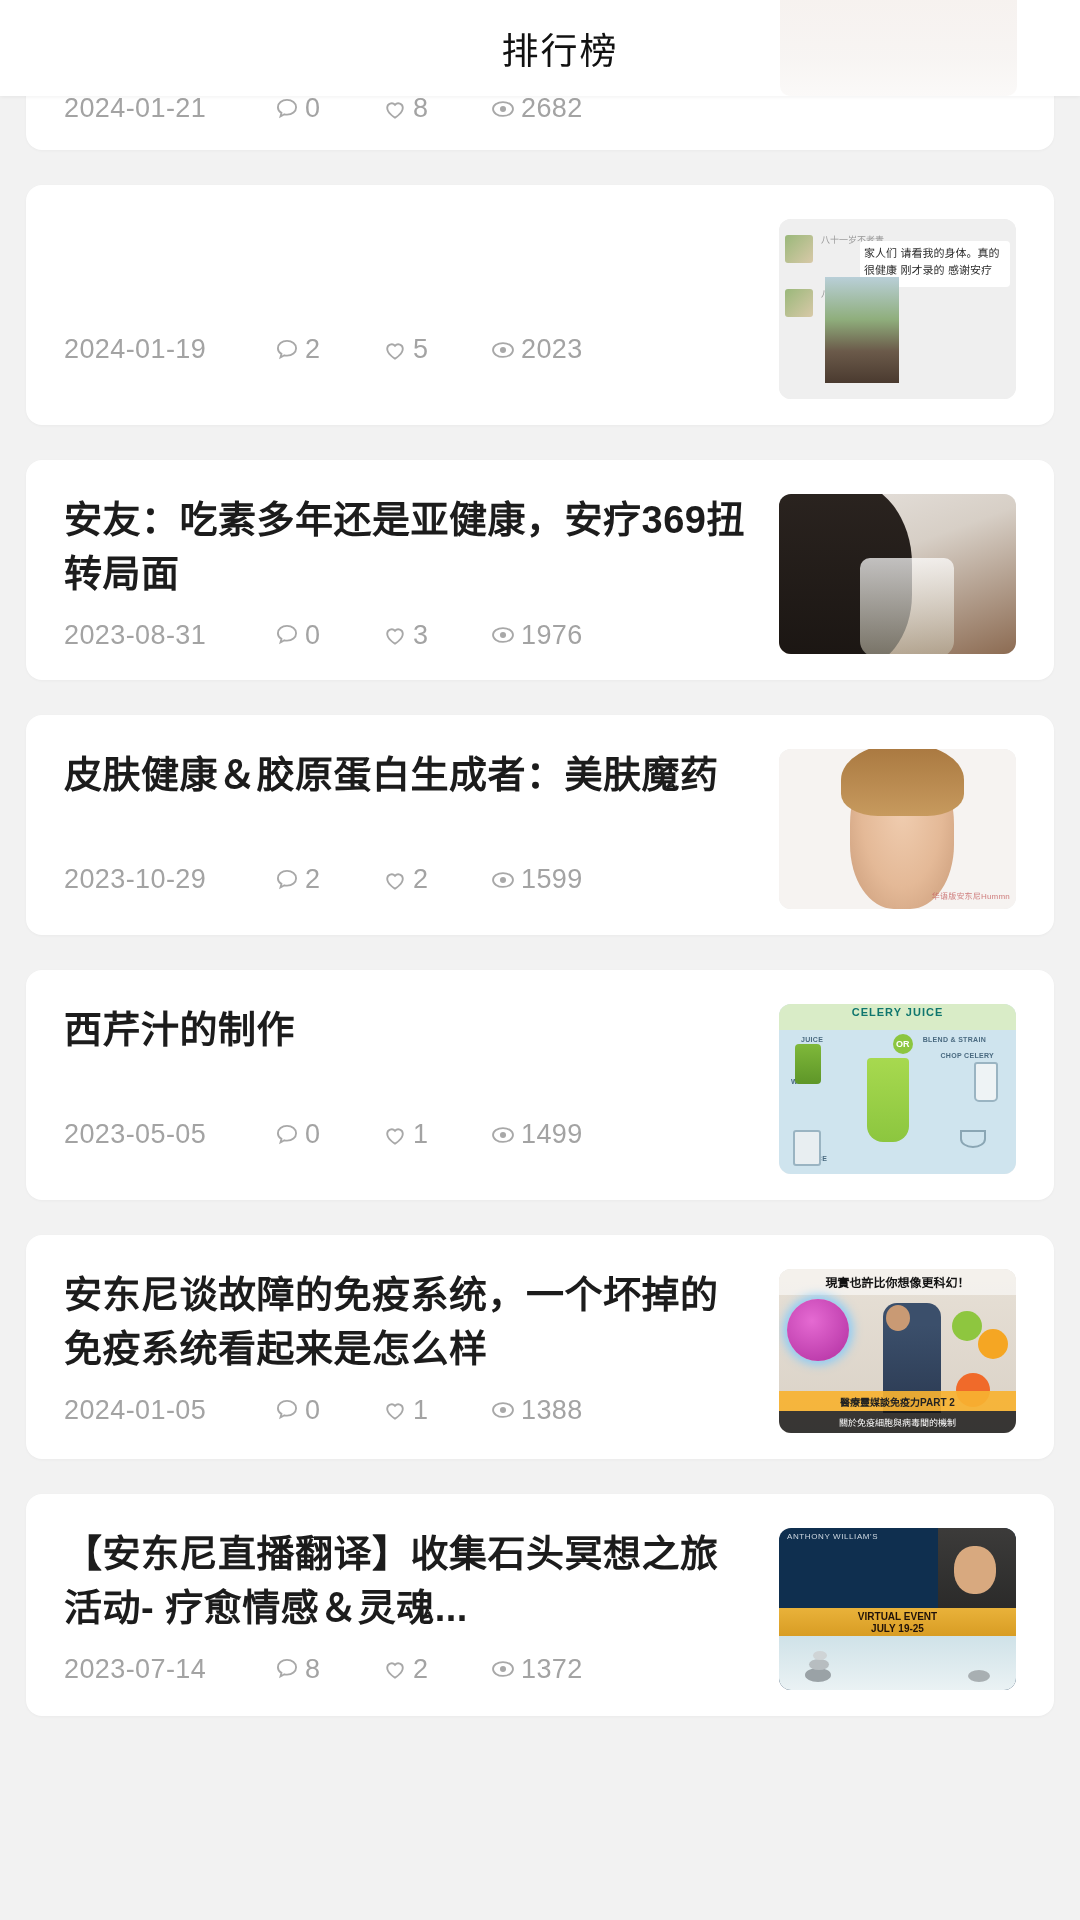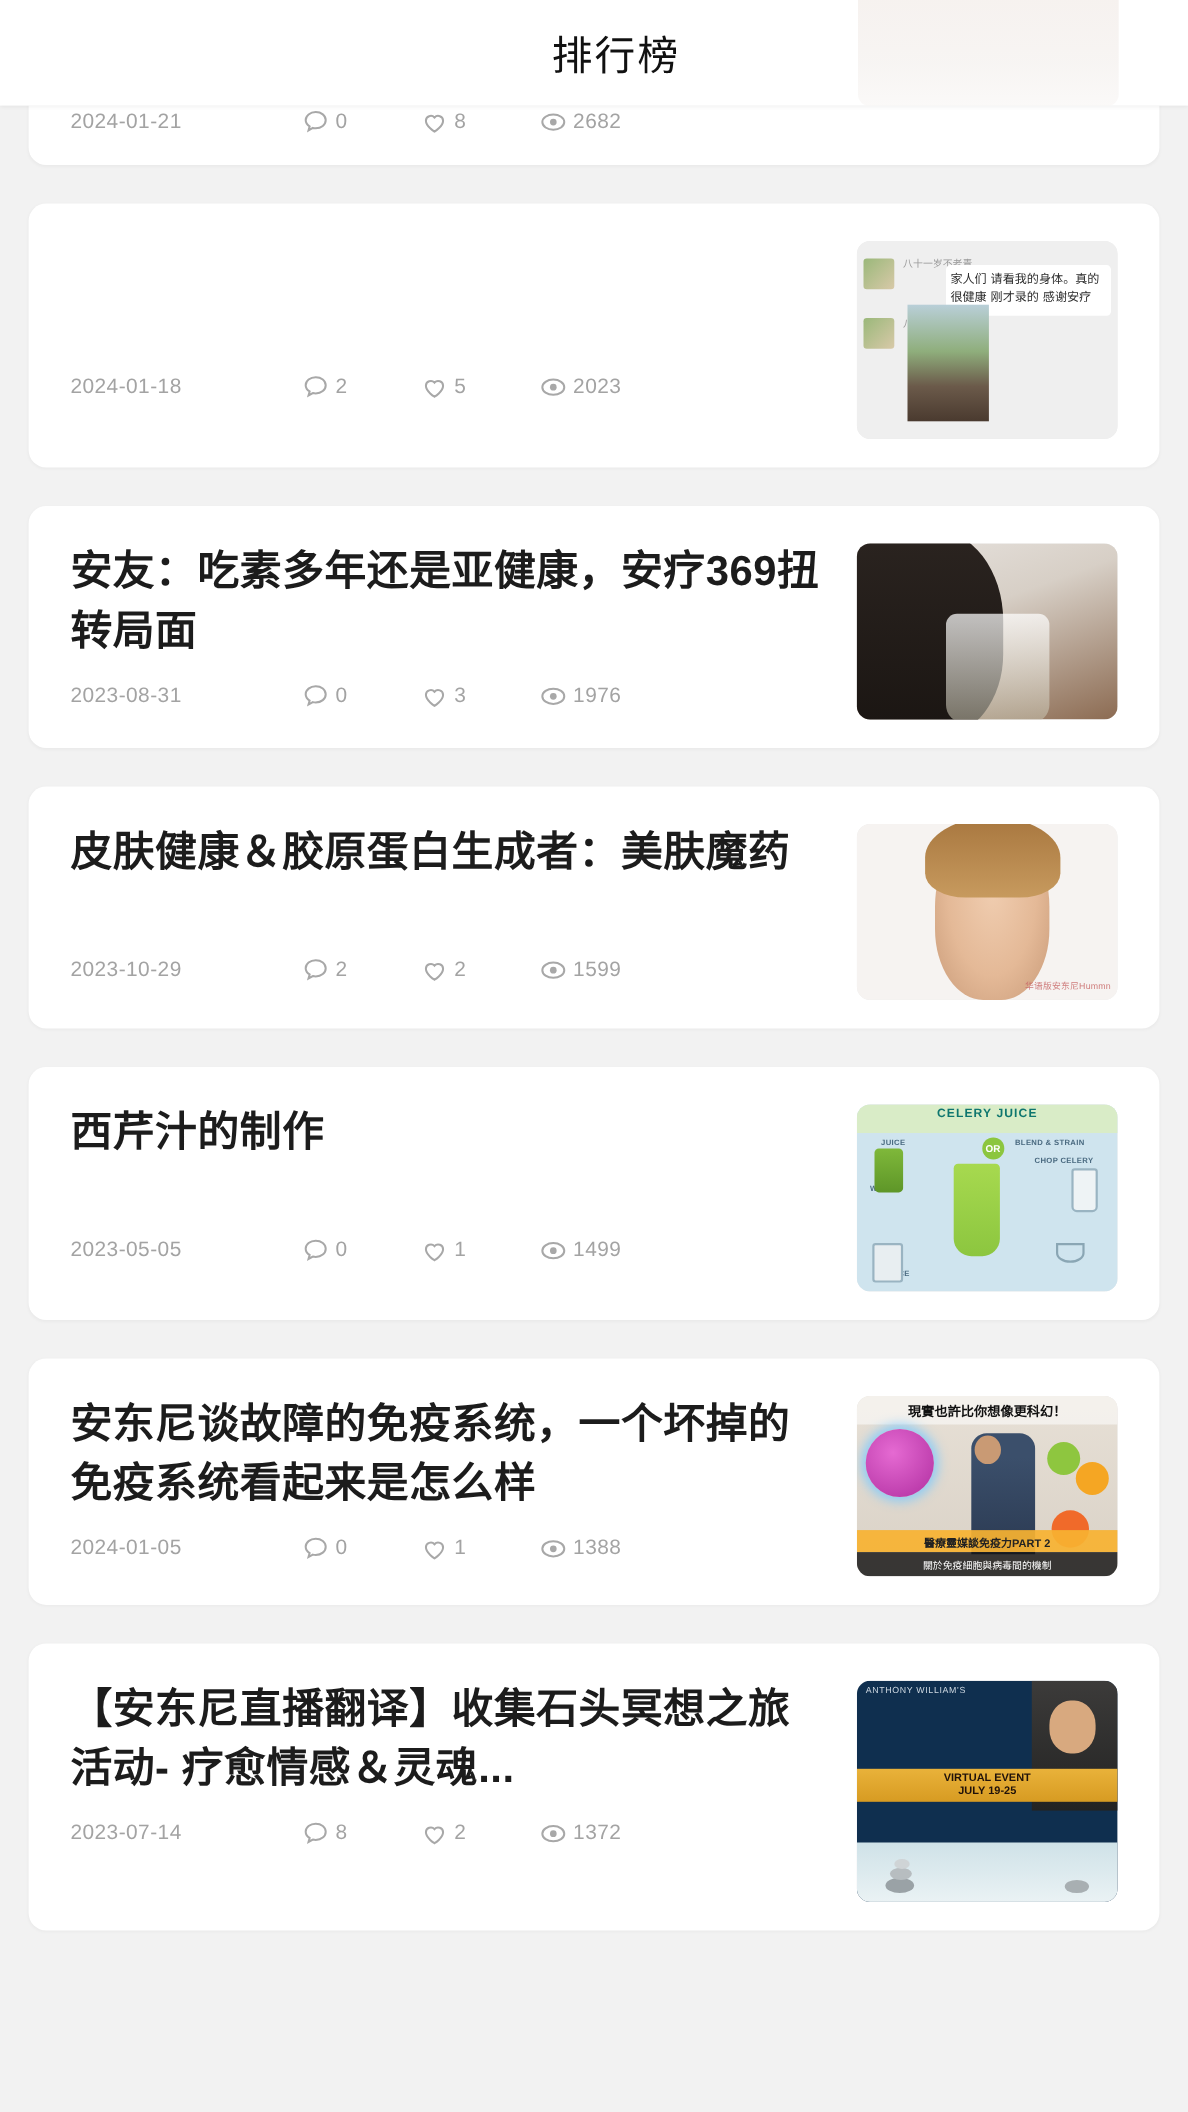--- a/index.html
+++ b/index.html
@@ -97,21 +97,21 @@
     font-weight: 700;
     color: #1c1c1c;
     letter-spacing: 0.5px;
     word-break: break-all;
     margin-bottom: 18px;
   }
 
   .card-meta {
     display: flex;
     align-items: center;
-    font-size: 19px;
+    font-size: 27px;
     color: #a3a3a3;
     letter-spacing: 0.4px;
     margin-top: auto;
   }
   .meta-date { width: 210px; flex: 0 0 auto; }
   .meta-stat {
     display: inline-flex;
     align-items: center;
     gap: 5px;
     width: 108px;
@@ -360,21 +360,21 @@
         </div>
       </div>
 
     </div>
   </div>
 
   <div class="card">
     <div class="card-body">
       <div class="card-text">
         <div class="card-meta">
-          <span class="meta-date">2024-01-18</span>
+          <span class="meta-date">2024-01-19</span>
           <span class="meta-stat">
             <span class="meta-icon">
               <svg viewBox="0 0 24 24" fill="none" stroke="#a8a8a8" stroke-width="1.7">
                   <path d="M12 3.6c-4.7 0-8.4 3-8.4 6.7 0 2.2 1.3 4.1 3.3 5.3l-.9 3.3 3.6-2a10 10 0 0 0 2.4.3c4.7 0 8.4-3 8.4-6.9S16.7 3.6 12 3.6z"></path>
                 </svg>
             </span>
             <span>2</span>
           </span>
           <span class="meta-stat">
             <span class="meta-icon">
@@ -618,21 +618,21 @@
             <span class="meta-icon">
               <svg viewBox="0 0 24 24" fill="none" stroke="#a8a8a8" stroke-width="1.7">
                   <ellipse cx="12" cy="12" rx="9.2" ry="6.4"></ellipse>
                   <circle cx="12" cy="12" r="2.8" fill="#a8a8a8" stroke="none"></circle>
                 </svg>
             </span>
             <span>1372</span>
           </span>
         </div>
       </div>
-      <div class="thumb" style="height:201px;">
+      <div class="thumb" style="height:162px;">
         <div class="thumb-inner t-stones">
           <div class="faceblk"></div>
           <div class="face"></div>
           <div class="pretitle">ANTHONY WILLIAM'S</div>
           <div class="sub">MEDITATION JOURNEY</div>
           <div class="gold">
             <span>VIRTUAL EVENT</span>
             <span>JULY 19-25</span>
           </div>
           <div class="bottom"></div>

